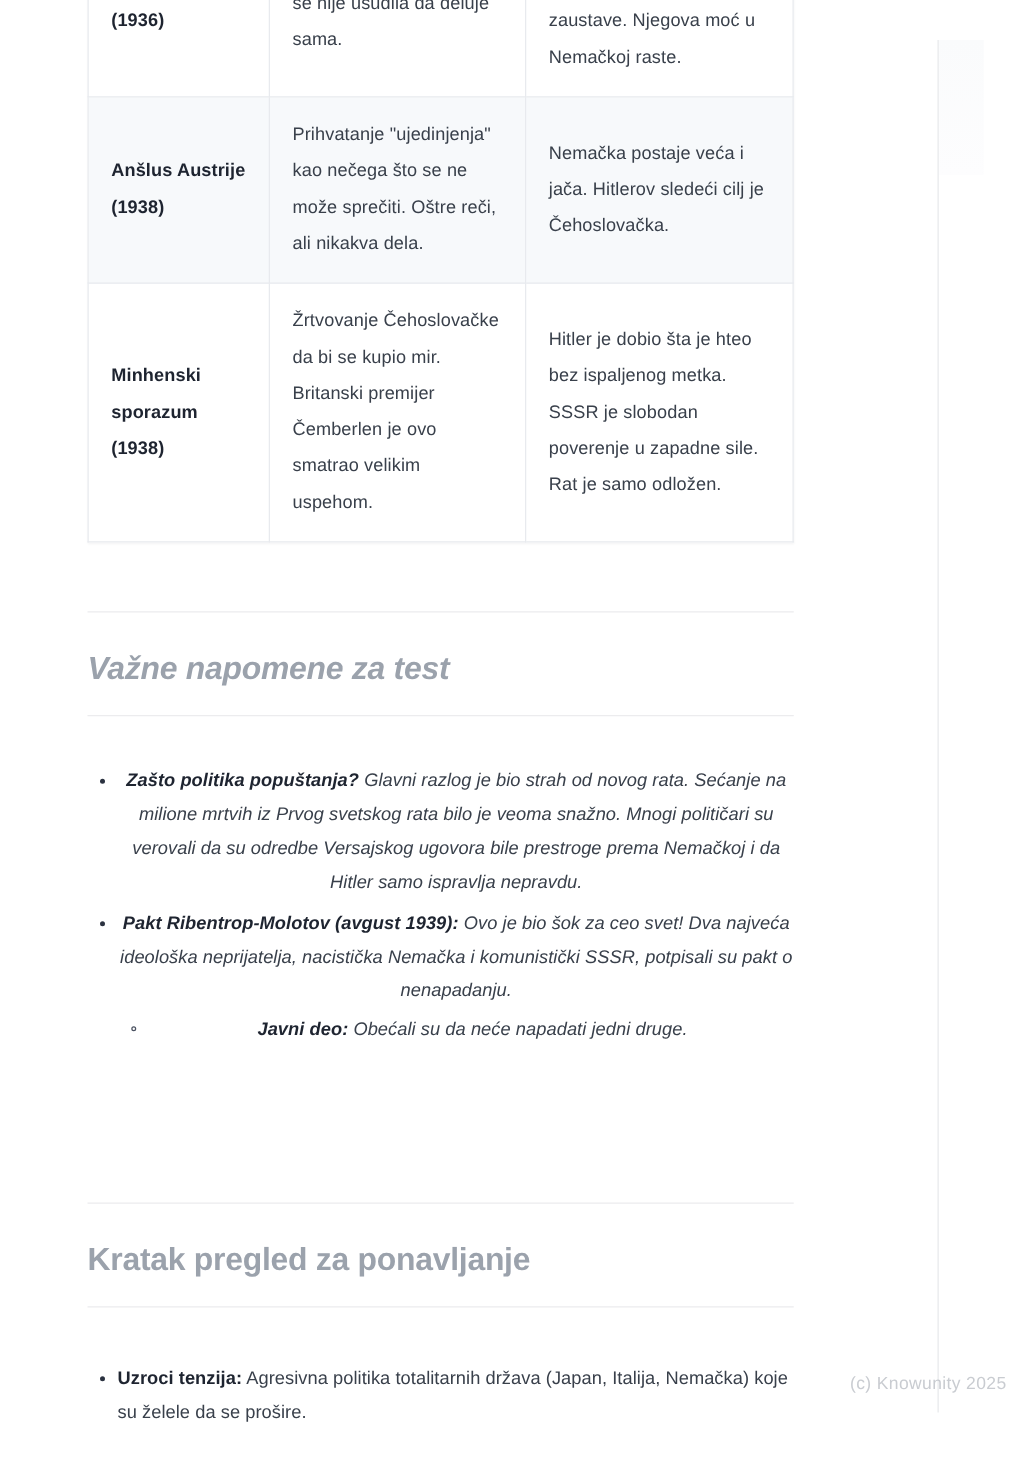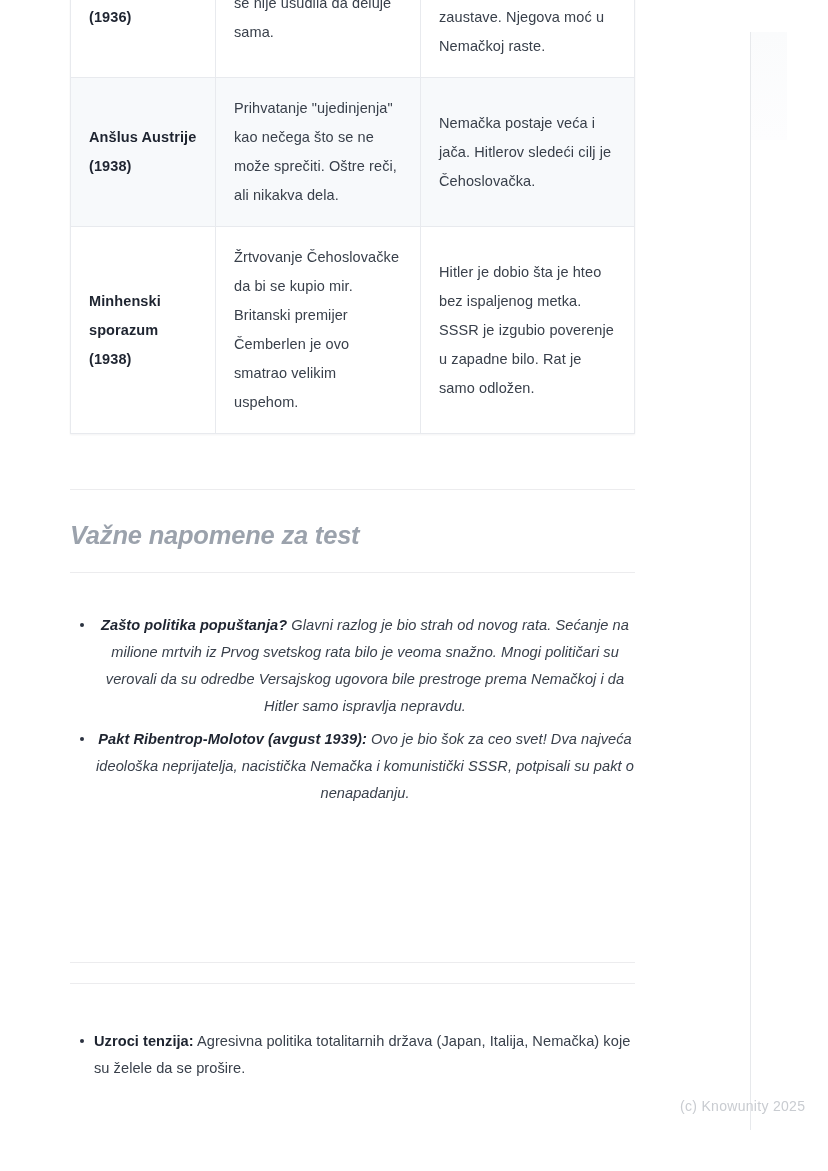--- a/index.html
+++ b/index.html
@@ -198,21 +198,21 @@
             <td>saveznici plaše rata i da neće rizikovati da ga zaustave. Njegova moć u Nemačkoj raste.</td>
           </tr>
           <tr class="alt">
             <td class="event">Anšlus Austrije (1938)</td>
             <td>Prihvatanje "ujedinjenja" kao nečega što se ne može sprečiti. Oštre reči, ali nikakva dela.</td>
             <td>Nemačka postaje veća i jača. Hitlerov sledeći cilj je Čehoslovačka.</td>
           </tr>
           <tr class="plain">
             <td class="event">Minhenski sporazum (1938)</td>
             <td>Žrtvovanje Čehoslovačke da bi se kupio mir. Britanski premijer Čemberlen je ovo smatrao velikim uspehom.</td>
-            <td>Hitler je dobio šta je hteo bez ispaljenog metka. SSSR je izgubio poverenje u zapadne bilo. Rat je samo odložen.</td>
+            <td>Hitler je dobio šta je hteo bez ispaljenog metka. SSSR je slobodan poverenje u zapadne sile. Rat je samo odložen.</td>
           </tr>
         </tbody>
       </table>
     </div>
 
     <div style="position:absolute; left:0px; top:489px; width:566px;font-style:italic;">
 
       <hr class="rule">
 
       <h2 class="sec-h" style="margin-top:28px;">Važne napomene za test</h2>
@@ -222,29 +222,33 @@
       <ul class="l1" style="margin-top:39px;text-align:center;">
 
         <li>
           <b class="lead">Zašto politika popuštanja?</b><span> Glavni razlog je bio strah od novog rata. Sećanje na milione mrtvih iz Prvog svetskog rata bilo je veoma snažno. Mnogi političari su verovali da su odredbe Versajskog ugovora bile prestroge prema Nemačkoj i da Hitler samo ispravlja nepravdu.</span>
         </li>
 
         <li>
           <b class="lead">Pakt Ribentrop-Molotov (avgust 1939):</b><span> Ovo je bio šok za ceo svet! Dva najveća ideološka neprijatelja, nacistička Nemačka i komunistički SSSR, potpisali su pakt o nenapadanju.</span>
 
           <ul class="l2">
+            <li>
+              <b class="lead">Javni deo:</b><span> Obećali su da neće napadati jedni druge.</span>
+            </li>
           </ul>
         </li>
       </ul>
     </div>
 
     <div style="position:absolute; left:0px; top:962px; width:566px;">
 
       <hr class="rule">
 
+      <h2 class="sec-h" style="margin-top:28px;">Kratak pregled za ponavljanje</h2>
 
       <hr class="rule" style="margin-top:20px;">
 
       <ul class="l1" style="margin-top:44px;">
         <li>
           <b class="lead">Uzroci tenzija:</b><span> Agresivna politika totalitarnih država (Japan, Italija, Nemačka) koje su želele da se prošire.</span>
         </li>
       </ul>
     </div>
 

